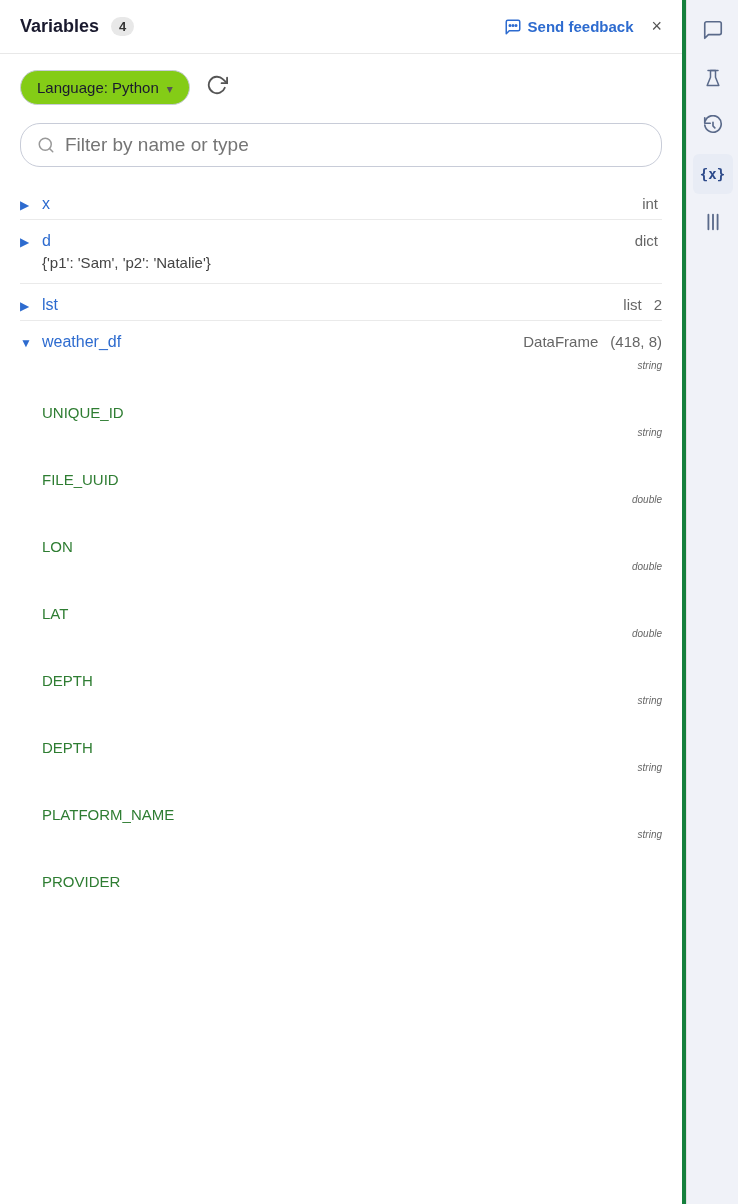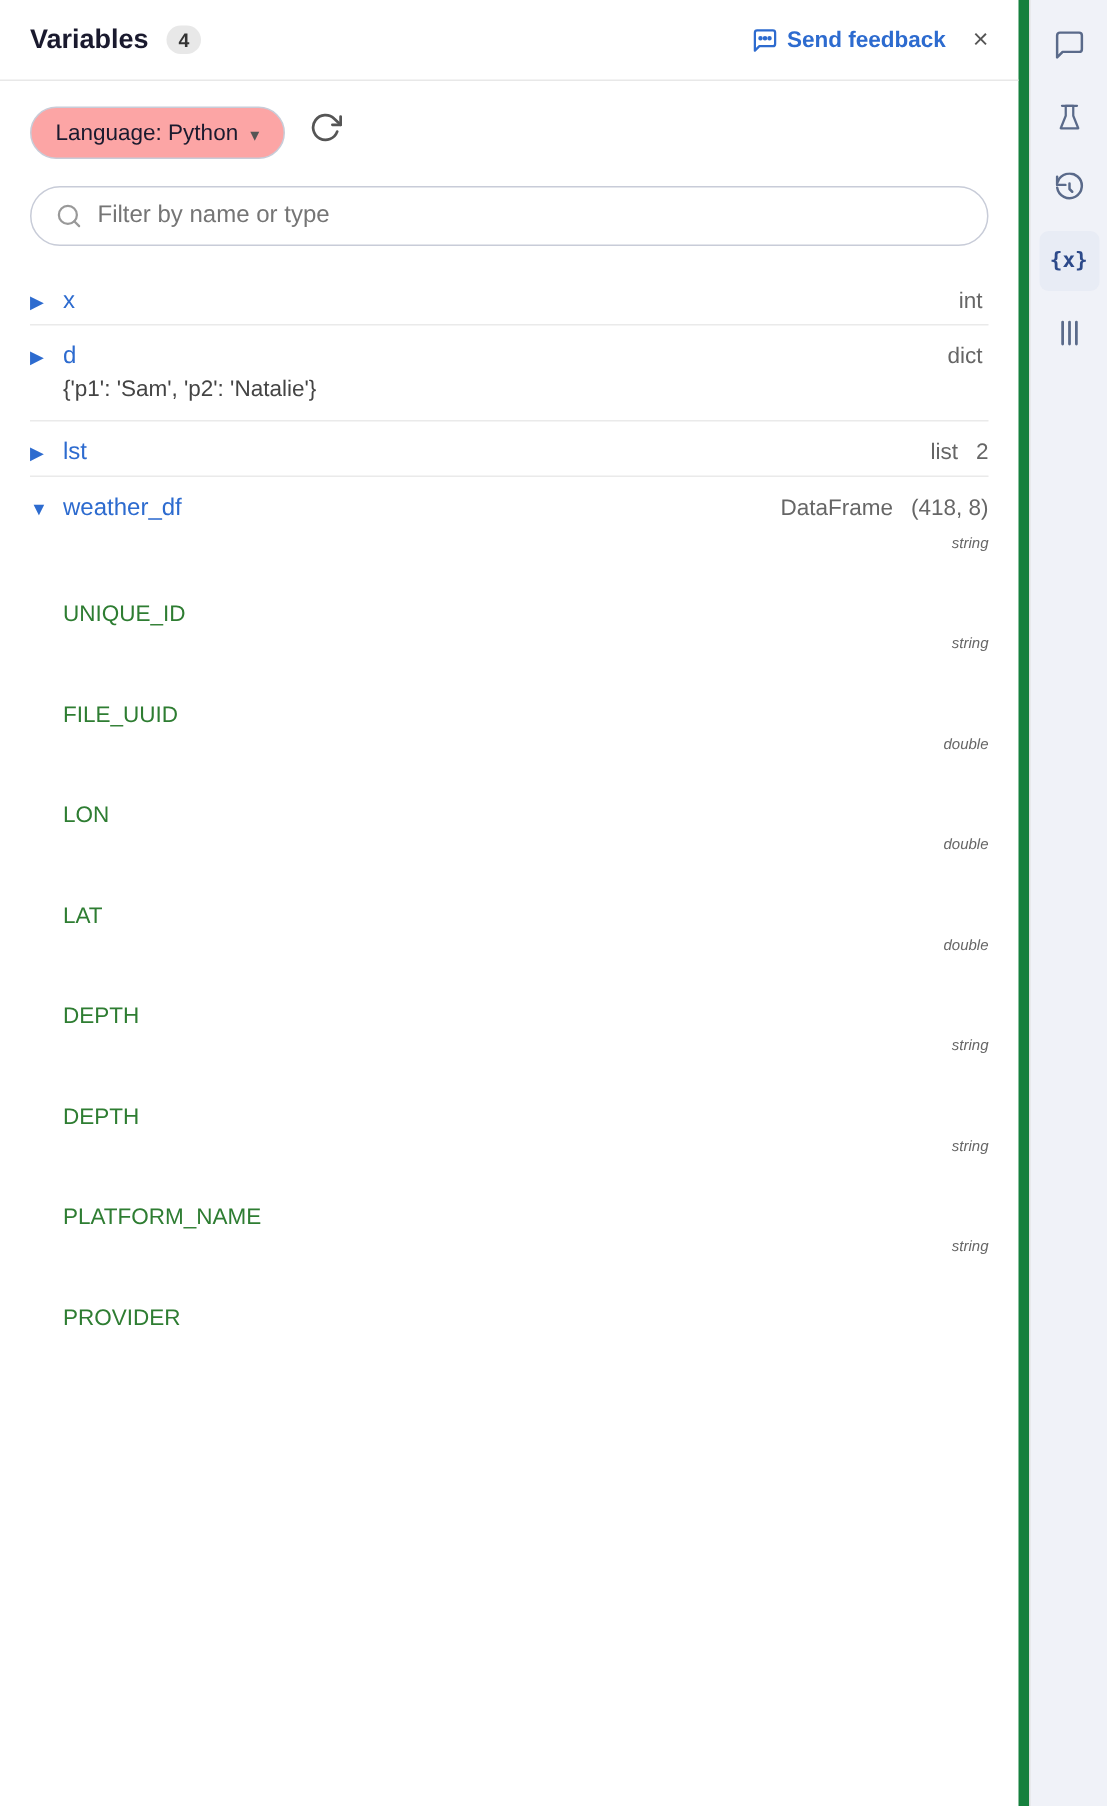--- a/index.html
+++ b/index.html
@@ -7,21 +7,21 @@
       font-family: -apple-system, BlinkMacSystemFont, 'Segoe UI', sans-serif;
       background: #f5f6fa;
       display: flex;
       width: 738px;
       min-height: 1204px;
     }
 
     .main-panel {
       flex: 1;
       background: #ffffff;
-      border-right: 7px solid #15803d;
+      border-right: 4px solid #15803d;
       display: flex;
       flex-direction: column;
       min-height: 1204px;
     }
 
     .sidebar {
       width: 52px;
       background: #f0f2f8;
       display: flex;
       flex-direction: column;
@@ -101,21 +101,21 @@
       gap: 12px;
     }
 
     .language-select {
       display: flex;
       align-items: flex-end;
       gap: 8px;
       border: 1.5px solid #c8ccd8;
       border-radius: 20px;
       padding: 8px 16px;
-      background: #fca5a5;
+      background: #84cc16;
       cursor: pointer;
       font-size: 15px;
       color: #1a1a2e;
     }
 
     .language-select .chevron {
       font-size: 12px;
       color: #555;
     }
 
@@ -139,21 +139,21 @@
       border: 1.5px solid #c8ccd8;
       border-radius: 20px;
       padding: 10px 16px;
       background: #fff;
       width: 100%;
     }
 
     .search-bar input {
       border: none;
       outline: none;
-      font-size: 16px;
+      font-size: 19px;
       color: #737373;
       background: transparent;
       flex: 1;
     }
 
     .variables-list {
       padding: 8px 20px;
       flex: 1;
       overflow-y: auto;
     }

